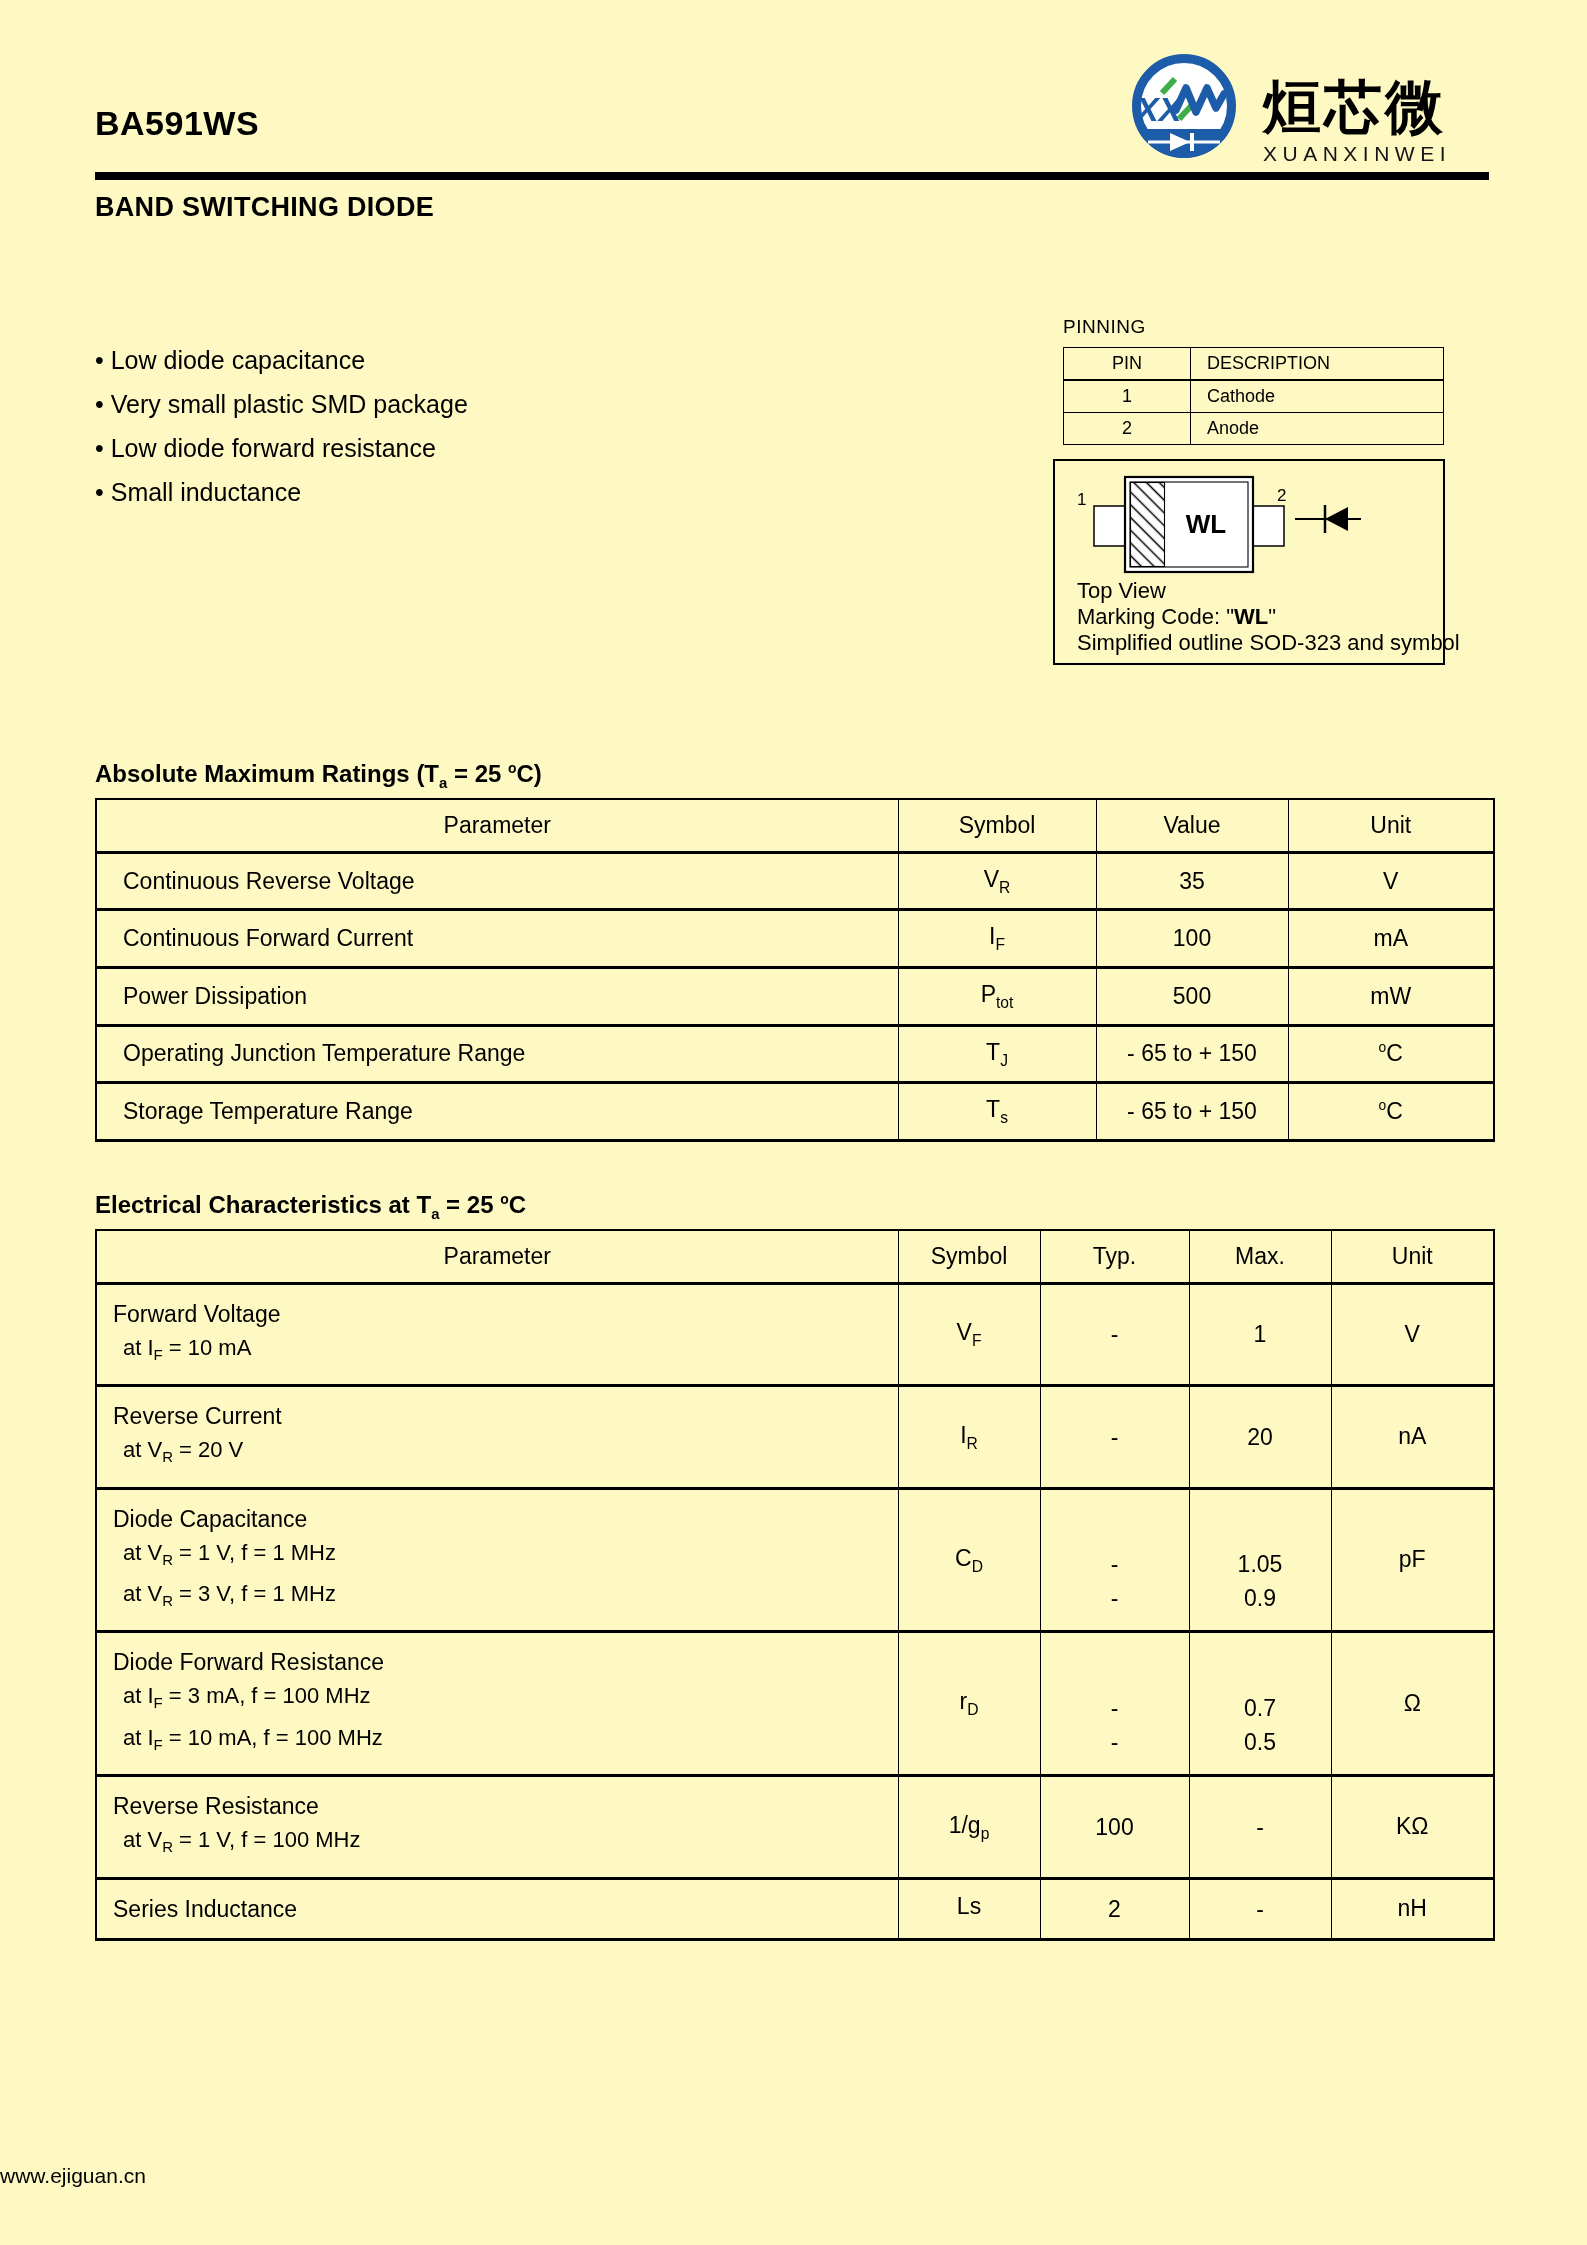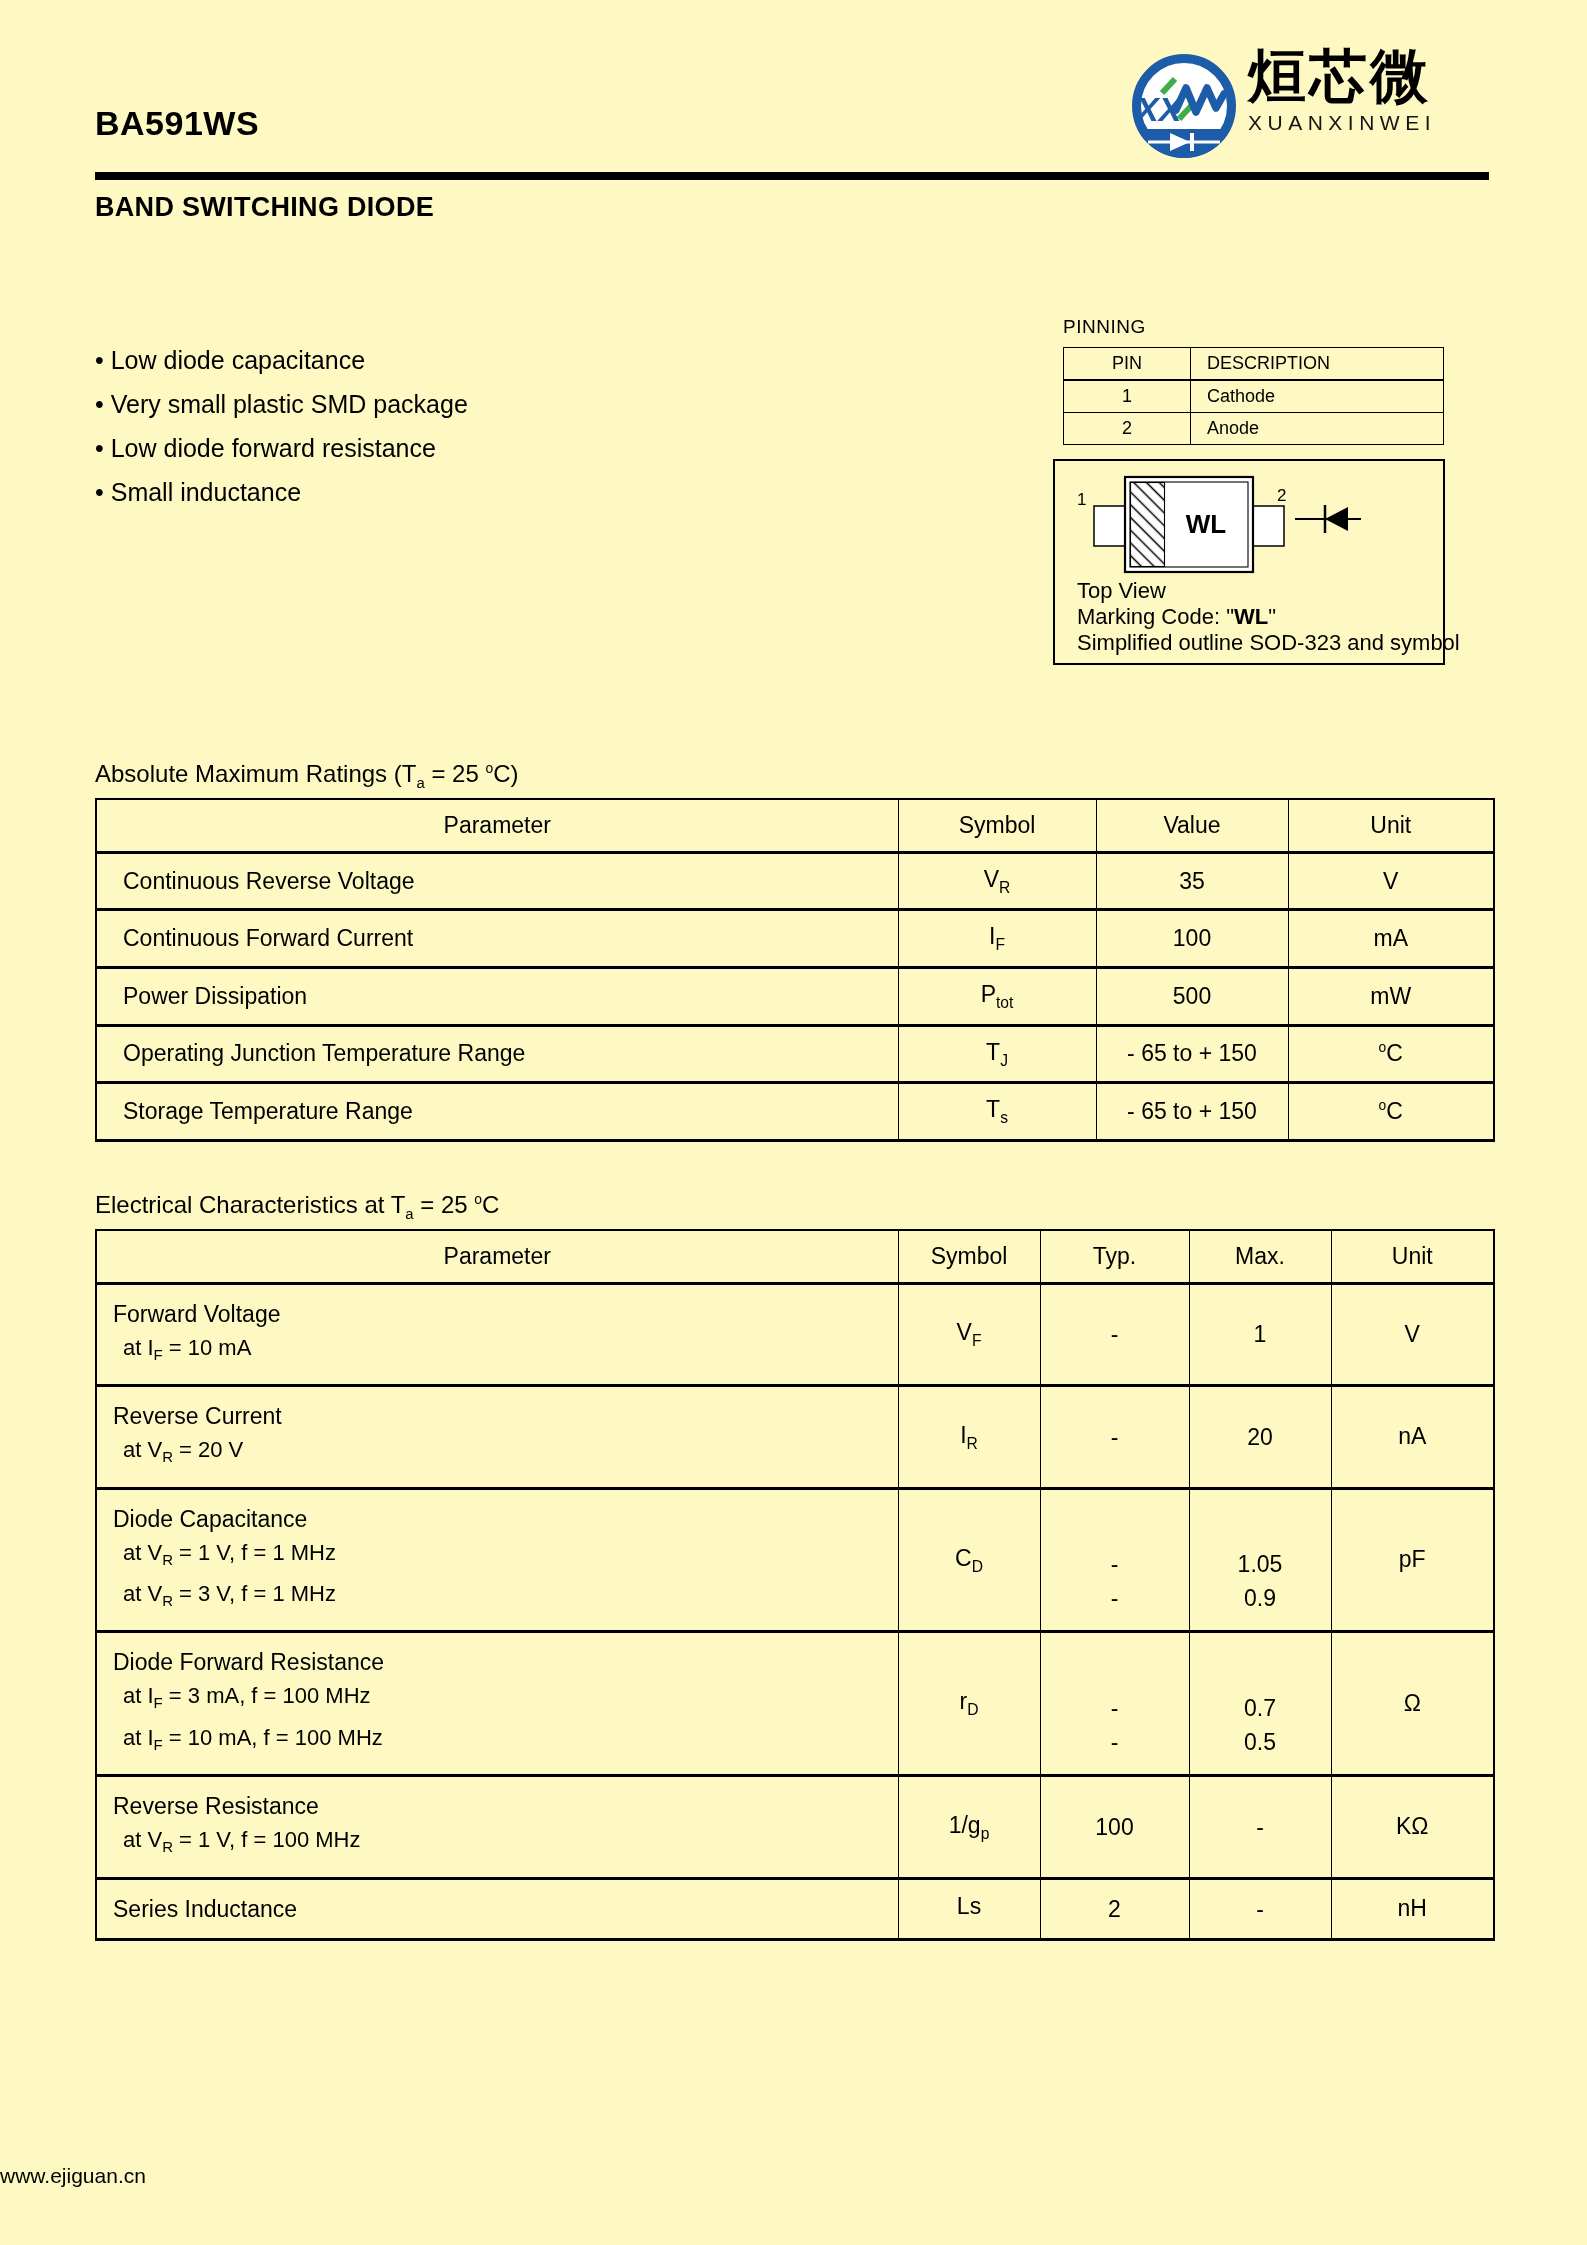--- a/index.html
+++ b/index.html
@@ -2,21 +2,21 @@
 <html><head>
 <meta charset="utf-8">
 <style>
   html,body{margin:0;padding:0;background:#e8e8e8;}
   .page{
     position:relative;width:1587px;height:2245px;margin:0 auto;background:#fef9c3;
     font-family:"Liberation Sans","DejaVu Sans",sans-serif;color:#000;overflow:hidden;
   }
   
   .part-number{position:absolute;left:95px;top:104px;margin:0;font-size:34px;font-weight:bold;letter-spacing:.5px;}
-  .logo{position:absolute;left:1124px;top:46px;display:flex;align-items:flex-start;gap:4px;}
+  .logo{position:absolute;left:1124px;top:46px;display:flex;align-items:flex-end;gap:19px;}
   .emblem{width:120px;height:120px;display:block;}
   .logo-text{display:flex;flex-direction:column;}
   .logo-cn{font-size:58px;font-weight:bold;line-height:1.05;letter-spacing:3px;white-space:nowrap;}
   .logo-en{font-size:21px;letter-spacing:5.5px;margin-top:4px;color:#141414;white-space:nowrap;}
   .rule{position:absolute;left:95px;top:172px;width:1394px;height:8px;background:#000;}
   .subtitle{position:absolute;left:95px;top:192px;margin:0;font-size:27px;font-weight:bold;letter-spacing:.3px;}
   
   .features{position:absolute;left:95px;top:338px;width:580px;}
   .features-heading{margin:0 0 16px 0;font-size:25px;font-weight:bold;}
   .features-list{list-style:none;margin:0;padding:0;}
@@ -30,21 +30,21 @@
   .pin-table tr.head td{border-bottom:2px solid #000;}
   .pin-table .pin-col{text-align:center;}
   .pin-table .desc-col{padding-left:16px;}
   
   .pkg-box{margin-top:14px;width:392px;height:206px;border:2px solid #000;box-sizing:border-box;position:relative;}
   .pkg-svg{position:absolute;left:0;top:0;}
   .pkg-captions{position:absolute;left:22px;top:117px;font-size:22px;line-height:26px;white-space:nowrap;}
   
   .section-amr{position:absolute;left:95px;top:760px;}
   .section-ec{position:absolute;left:95px;top:1191px;}
-  .sec-heading{margin:0 0 7px 0;font-size:24px;font-weight:normal;}
+  .sec-heading{margin:0 0 7px 0;font-size:24px;font-weight:bold;}
   .sec-heading sub{font-size:.62em;}
   .sec-heading sup{font-size:.58em;}
   .data-table{border-collapse:collapse;table-layout:fixed;font-size:23px;border:2px solid #000;}
   .data-table td{border-left:1px solid #000;border-right:1px solid #000;border-top:3px solid #000;padding:12px;}
   .data-table tr:first-child td{border-top:2px solid #000;}
   .data-table{border-bottom:3px solid #000;}
   .data-table tr.head td{text-align:center;}
   .data-table td.c{text-align:center;}
   .data-table td sub{font-size:.68em;}
   .data-table td sup{font-size:.6em;}

